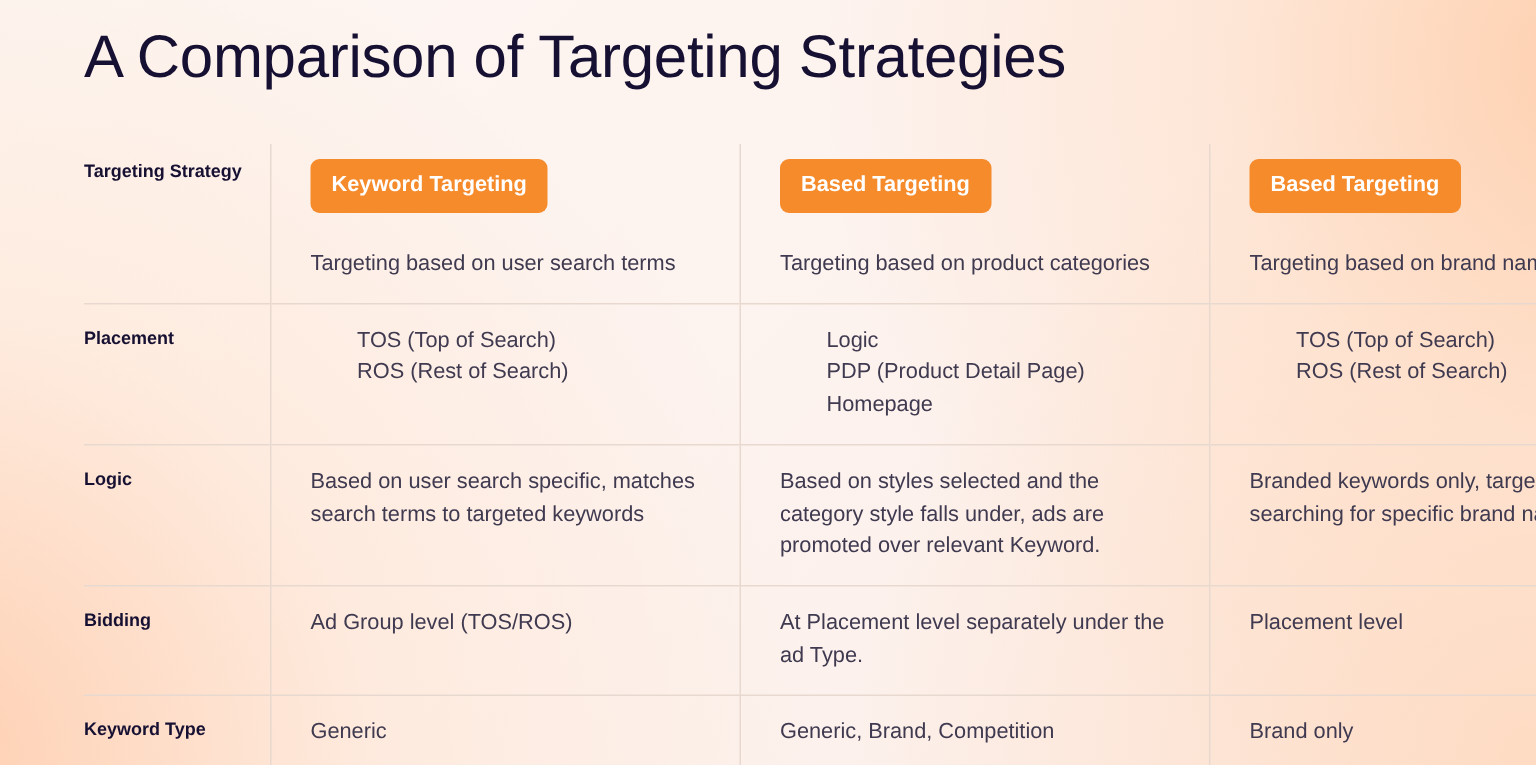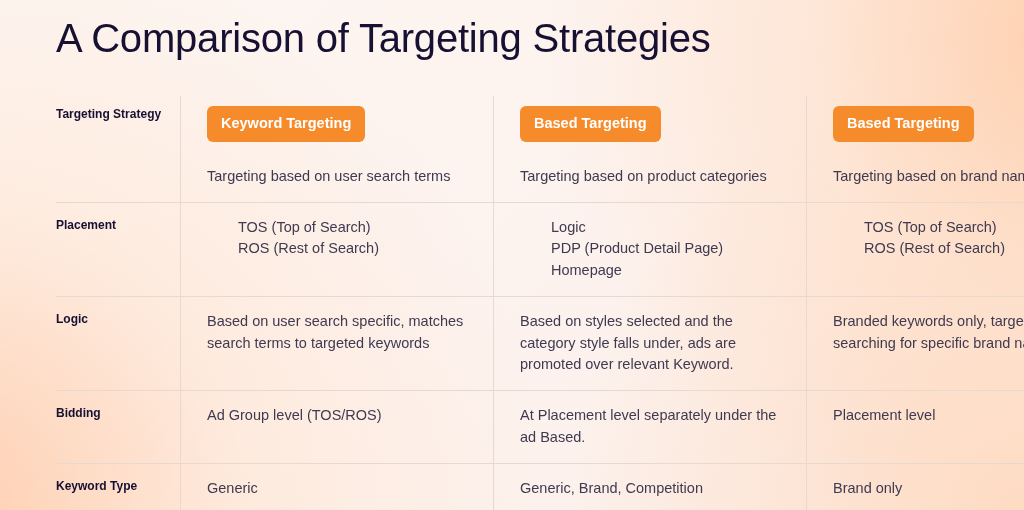--- a/index.html
+++ b/index.html
@@ -146,21 +146,21 @@
     <tr>
       <td class="col-label">Logic</td>
       <td class="col-body sep">Based on user search specific, matches search terms to targeted keywords</td>
       <td class="col-body sep">Based on styles selected and the category style falls under, ads are promoted over relevant Keyword.</td>
       <td class="col-body">Branded keywords only, targets users searching for specific brand names</td>
     </tr>
 
     <tr>
       <td class="col-label">Bidding</td>
       <td class="col-body sep">Ad Group level (TOS/ROS)</td>
-      <td class="col-body sep">At Placement level separately under the ad Based.</td>
+      <td class="col-body sep">At Placement level separately under the ad Type.</td>
       <td class="col-body">Placement level</td>
     </tr>
 
     <tr>
       <td class="col-label">Keyword Type</td>
       <td class="col-body sep">Generic</td>
       <td class="col-body sep">Generic, Brand, Competition</td>
       <td class="col-body">Brand only</td>
     </tr>
   </tbody>

